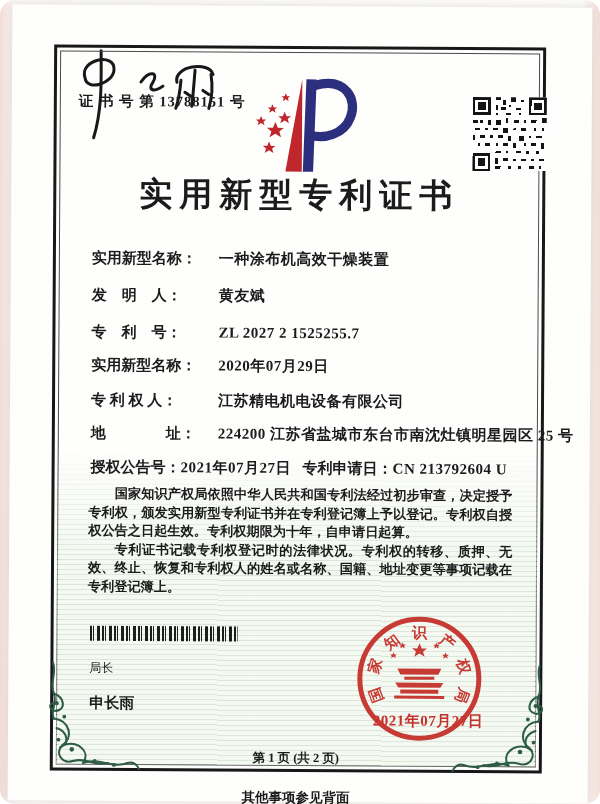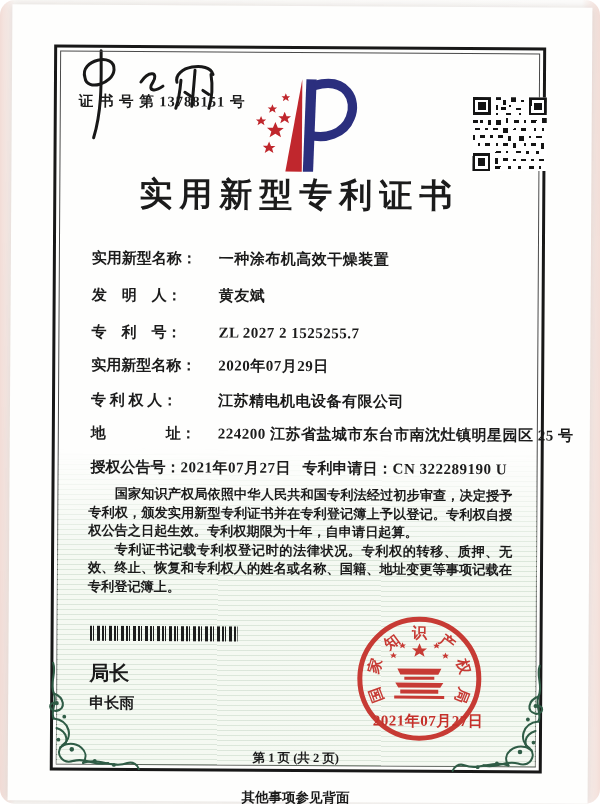--- a/index.html
+++ b/index.html
@@ -35,21 +35,21 @@
   .flabel { display:inline-block; min-width:127px; white-space:pre; }
   .fvalue { font-weight:600; letter-spacing:.5px; }
   #row0{top:201px} #row1{top:238px} #row2{top:275px} #row3{top:308px} #row4{top:343px} #row5{top:376px} #row6{top:410px}
   .grant2 { position:absolute; left:212px; top:0; }
   #paras { left:34px; right:28px; top:437px; font-size:13.2px; line-height:18.5px; font-weight:600; text-align:justify; }
   #paras p { text-indent:2em; }
   #barcode {
     left:36px; top:578px; width:148px; height:15px;
     background:repeating-linear-gradient(90deg,#1d1d1d 0 2px,transparent 2px 3px,#1d1d1d 3px 4px,transparent 4px 7px,#1d1d1d 7px 10px,transparent 10px 12px);
   }
-  #director-title { left:36px; top:612px; font-size:20px; font-weight:700; font-family:"Liberation Sans",sans-serif; }
+  #director-title { left:36px; top:612px; font-size:12px; font-weight:400; font-family:"Liberation Sans",sans-serif; }
   #director-name  { left:36px; top:646px; font-size:15px; font-weight:700; font-family:Liberation Mono, monospace; }
   #signature { left:126px; top:590px; width:168px; height:98px; z-index:2; }
   #seal { left:304px; top:567px; width:124px; height:124px; border:5px solid #c5312b;
           border-radius:50%; z-index:3; opacity:.95; }
   .seal-char { position:absolute; left:50%; top:50%; width:20px; height:20px; margin:-10px 0 0 -10px;
                text-align:center; font-size:15px; font-weight:700; color:#c5312b; line-height:20px; }
   .seal-char:nth-of-type(1){transform:rotate(-111deg) translateY(-46px);}
   .seal-char:nth-of-type(2){transform:rotate(-74deg)  translateY(-46px);}
   .seal-char:nth-of-type(3){transform:rotate(-37deg)  translateY(-46px);}
   .seal-char:nth-of-type(4){transform:rotate(0deg)    translateY(-46px);}
@@ -156,21 +156,21 @@
         <span class="flabel">实用新型名称：</span><span class="fvalue">2020年07月29日</span>
       </div>
       <div id="row4" class="abs frow">
         <span class="flabel">专 利 权 人：</span><span class="fvalue">江苏精电机电设备有限公司</span>
       </div>
       <div id="row5" class="abs frow">
         <span class="flabel">地　　　　址：</span><span class="fvalue">224200 江苏省盐城市东台市南沈灶镇明星园区 25 号</span>
       </div>
       <div id="row6" class="abs frow">
         <span>授权公告号：</span><span class="fvalue">2021年07月27日</span>
-        <span class="grant2"><span>专利申请日：</span><span class="fvalue">CN 322289190 U</span></span>
+        <span class="grant2"><span>专利申请日：</span><span class="fvalue">CN 213792604 U</span></span>
       </div>
 
       
       <div id="paras" class="abs">
         <p>国家知识产权局依照中华人民共和国专利法经过初步审查，决定授予专利权，颁发实用新型专利证书并在专利登记簿上予以登记。专利权自授权公告之日起生效。专利权期限为十年，自申请日起算。</p>
         <p>专利证书记载专利权登记时的法律状况。专利权的转移、质押、无效、终止、恢复和专利权人的姓名或名称、国籍、地址变更等事项记载在专利登记簿上。</p>
       </div>
 
       
       <div id="barcode" class="abs"></div>

